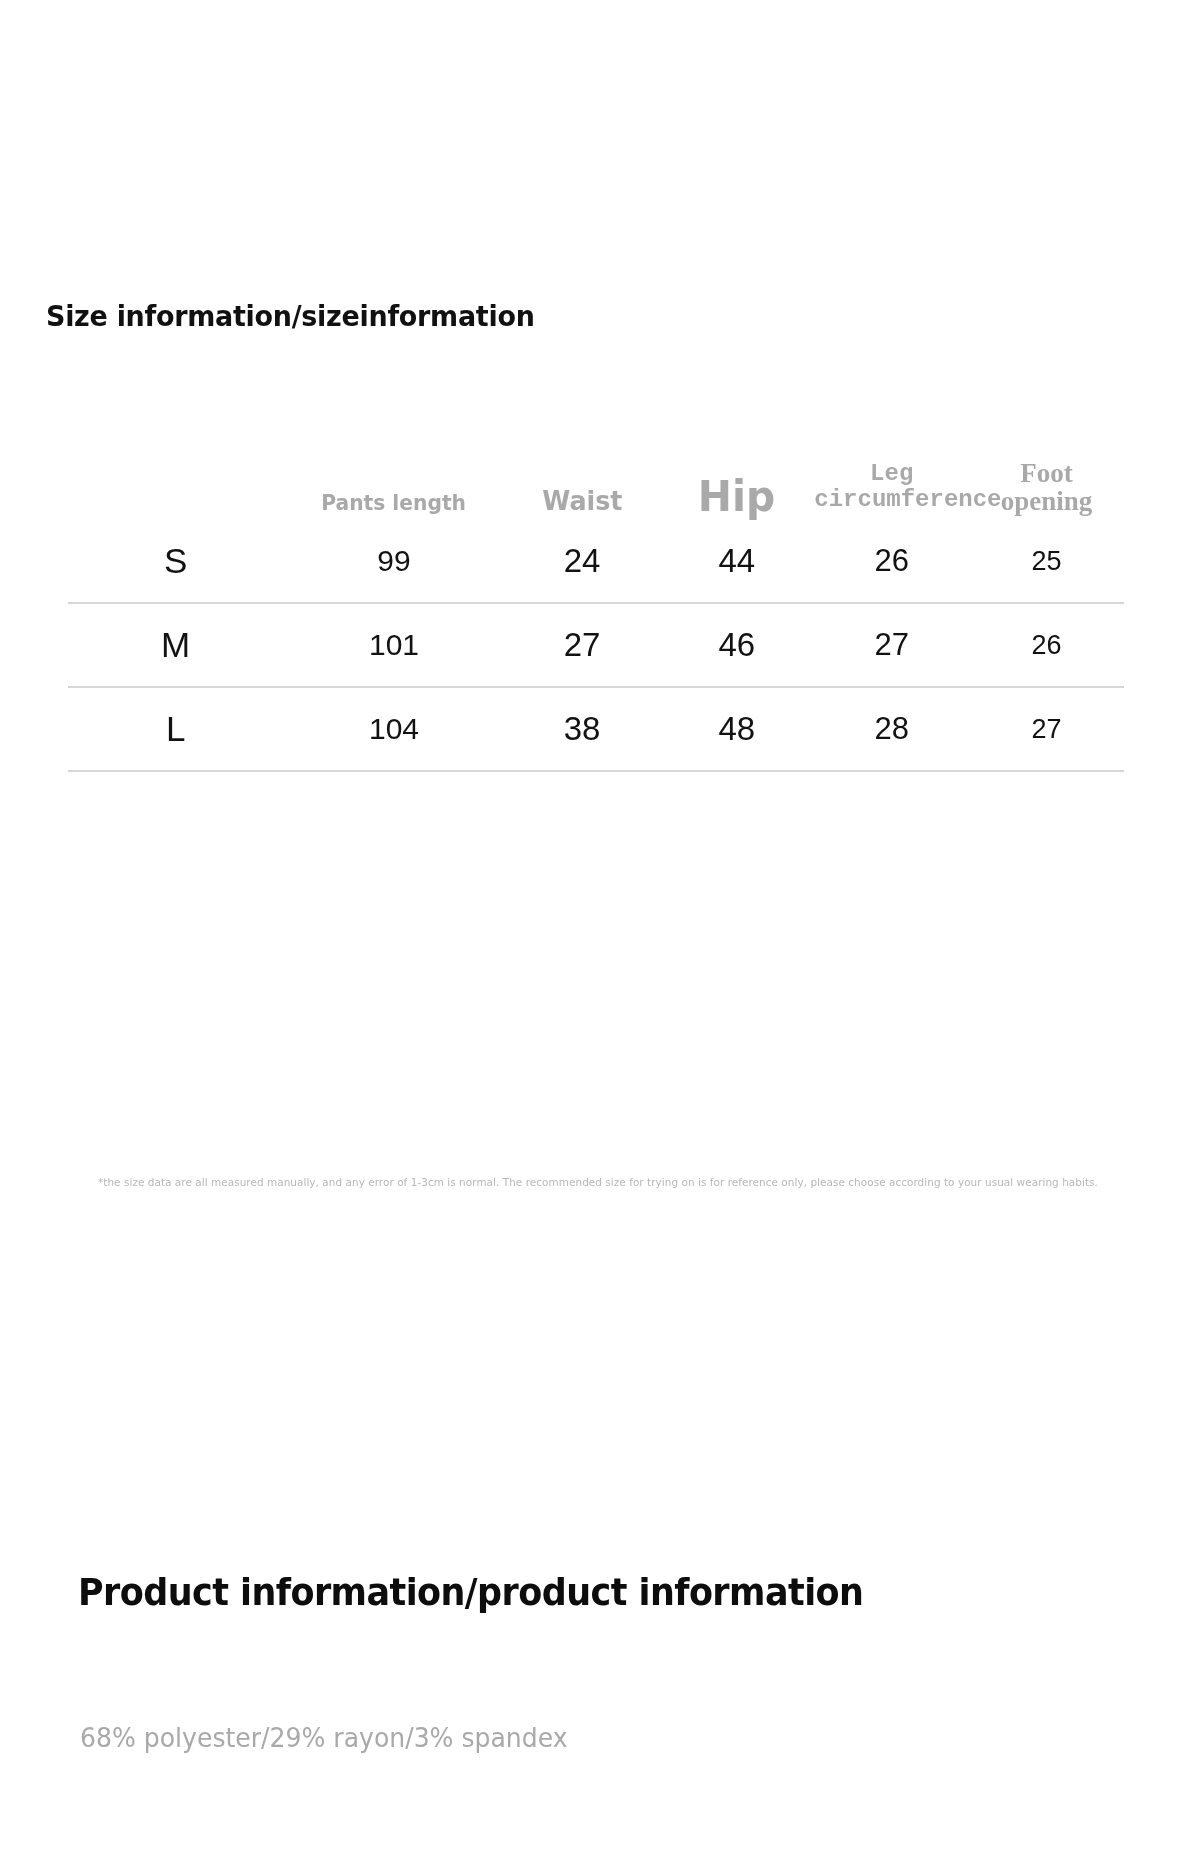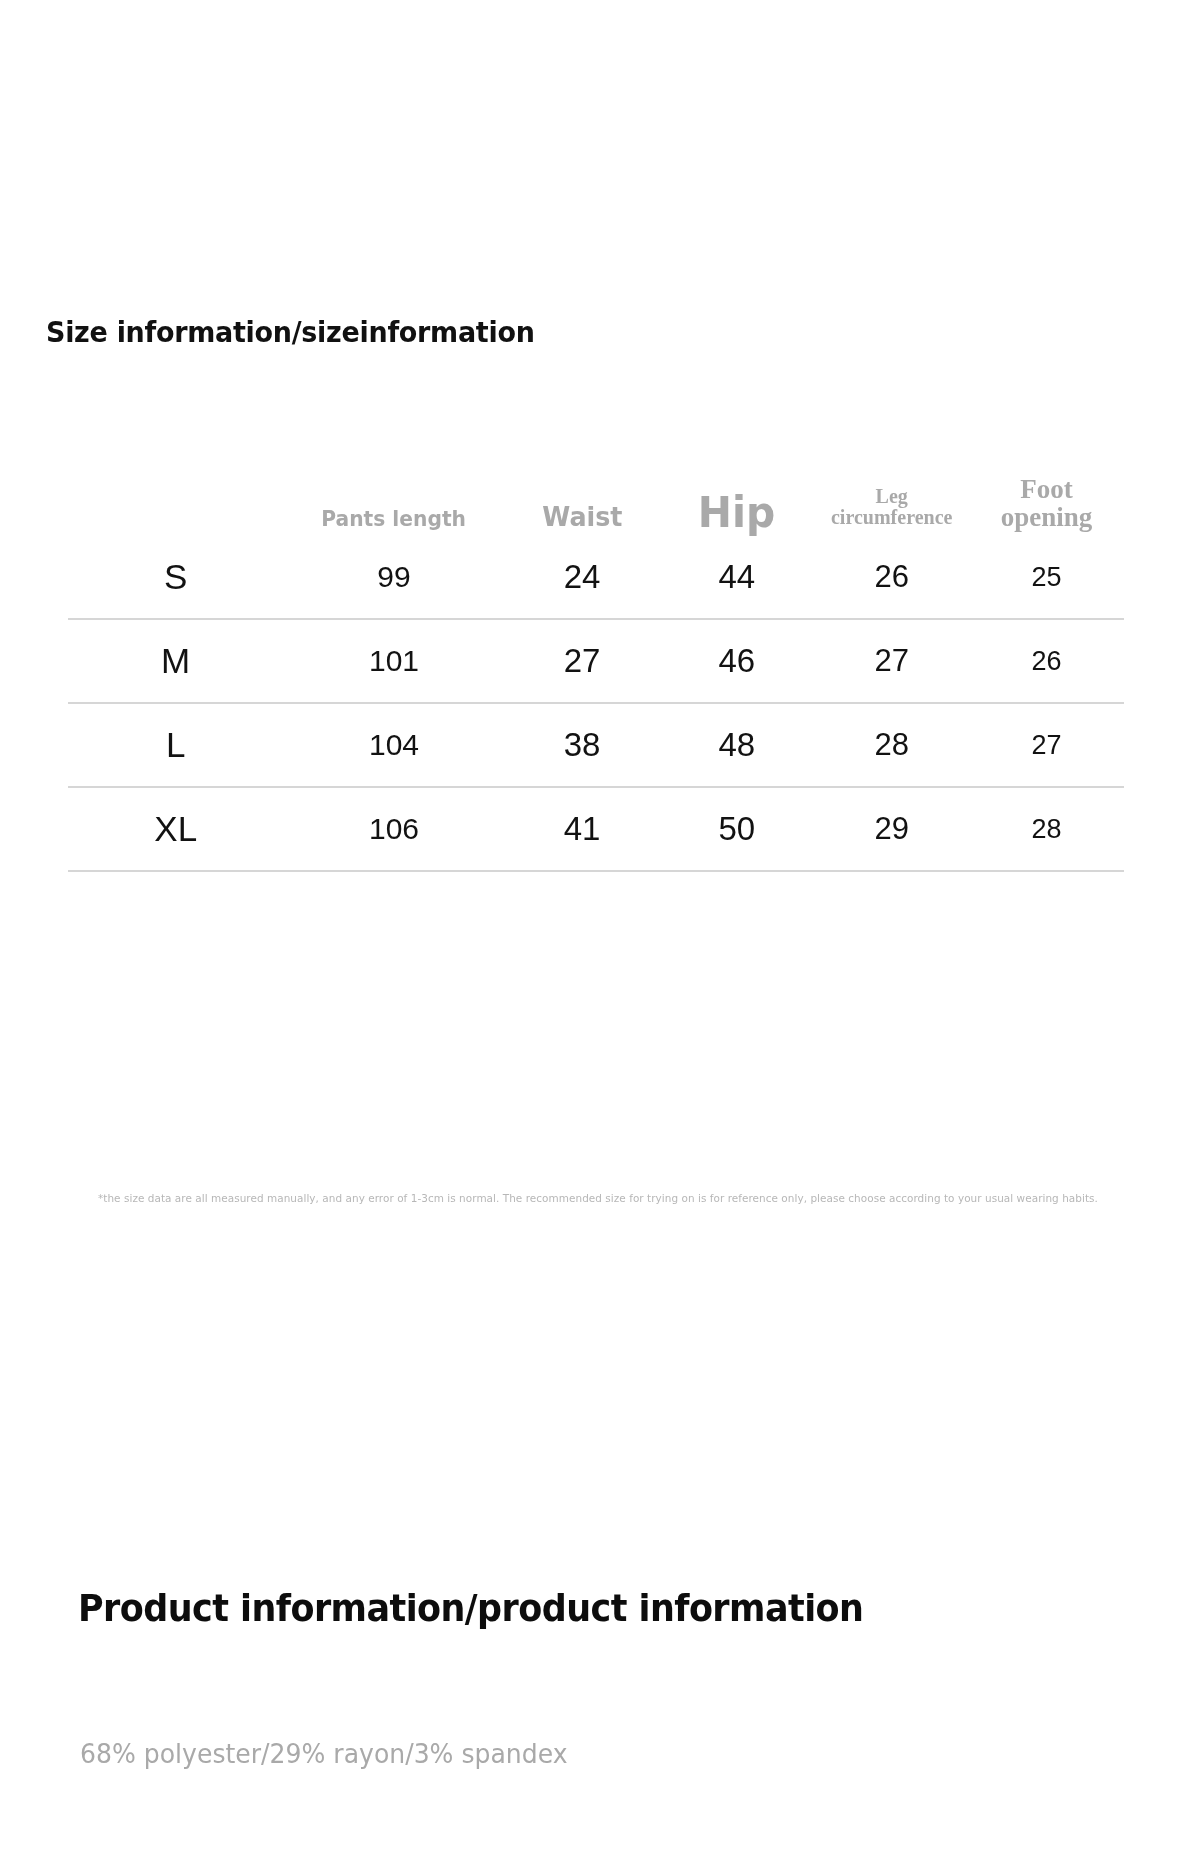--- a/index.html
+++ b/index.html
@@ -15,21 +15,20 @@
     font-family: "Liberation Sans", sans-serif;
     -webkit-font-smoothing: antialiased;
     overflow: hidden;
   }
 
   .page {
     position: relative;
     width: 1200px;
     height: 1817px;
     background: #ffffff;
-    margin-top: 16px;
   }
 
   
   .heading-size {
     position: absolute;
     left: 46px;
     top: 299px;
     font-family: "DejaVu Sans", sans-serif;
     font-weight: 700;
     font-size: 29px;
@@ -104,22 +103,22 @@
     font-size: 27px;
     transform: scaleX(0.94);
   }
   .hdr-hip .hdr-inner {
     font-family: "DejaVu Sans", sans-serif;
     font-size: 43px;
     transform: scaleX(0.95);
     padding-bottom: 2px;
   }
   .hdr-leg .hdr-inner {
-    font-family: Liberation Serif, serif;
-    font-size: 20px;
+    font-family: Liberation Mono, monospace;
+    font-size: 24px;
     line-height: 1.08;
     padding-bottom: 7px;
   }
   .hdr-foot .hdr-inner {
     font-family: Liberation Serif, serif;
     font-size: 27px;
     line-height: 1.06;
     padding-bottom: 4px;
   }
 
@@ -234,28 +233,20 @@
           <td class="cell-foot">26</td>
         </tr>
         <tr>
           <td class="cell-size">L</td>
           <td class="cell-pants">104</td>
           <td class="cell-waist">38</td>
           <td class="cell-hip">48</td>
           <td class="cell-leg">28</td>
           <td class="cell-foot">27</td>
         </tr>
-        <tr>
-          <td class="cell-size">XL</td>
-          <td class="cell-pants">106</td>
-          <td class="cell-waist">41</td>
-          <td class="cell-hip">50</td>
-          <td class="cell-leg">29</td>
-          <td class="cell-foot">28</td>
-        </tr>
       </tbody>
     </table>
   </div>
 
   <div class="disclaimer">*the size data are all measured manually, and any error of 1-3cm is normal. The recommended size for trying on is for reference only, please choose according to your usual wearing habits.</div>
 
   <div class="heading-product">Product information/product information</div>
 
   <div class="material">68% polyester/29% rayon/3% spandex</div>
 

